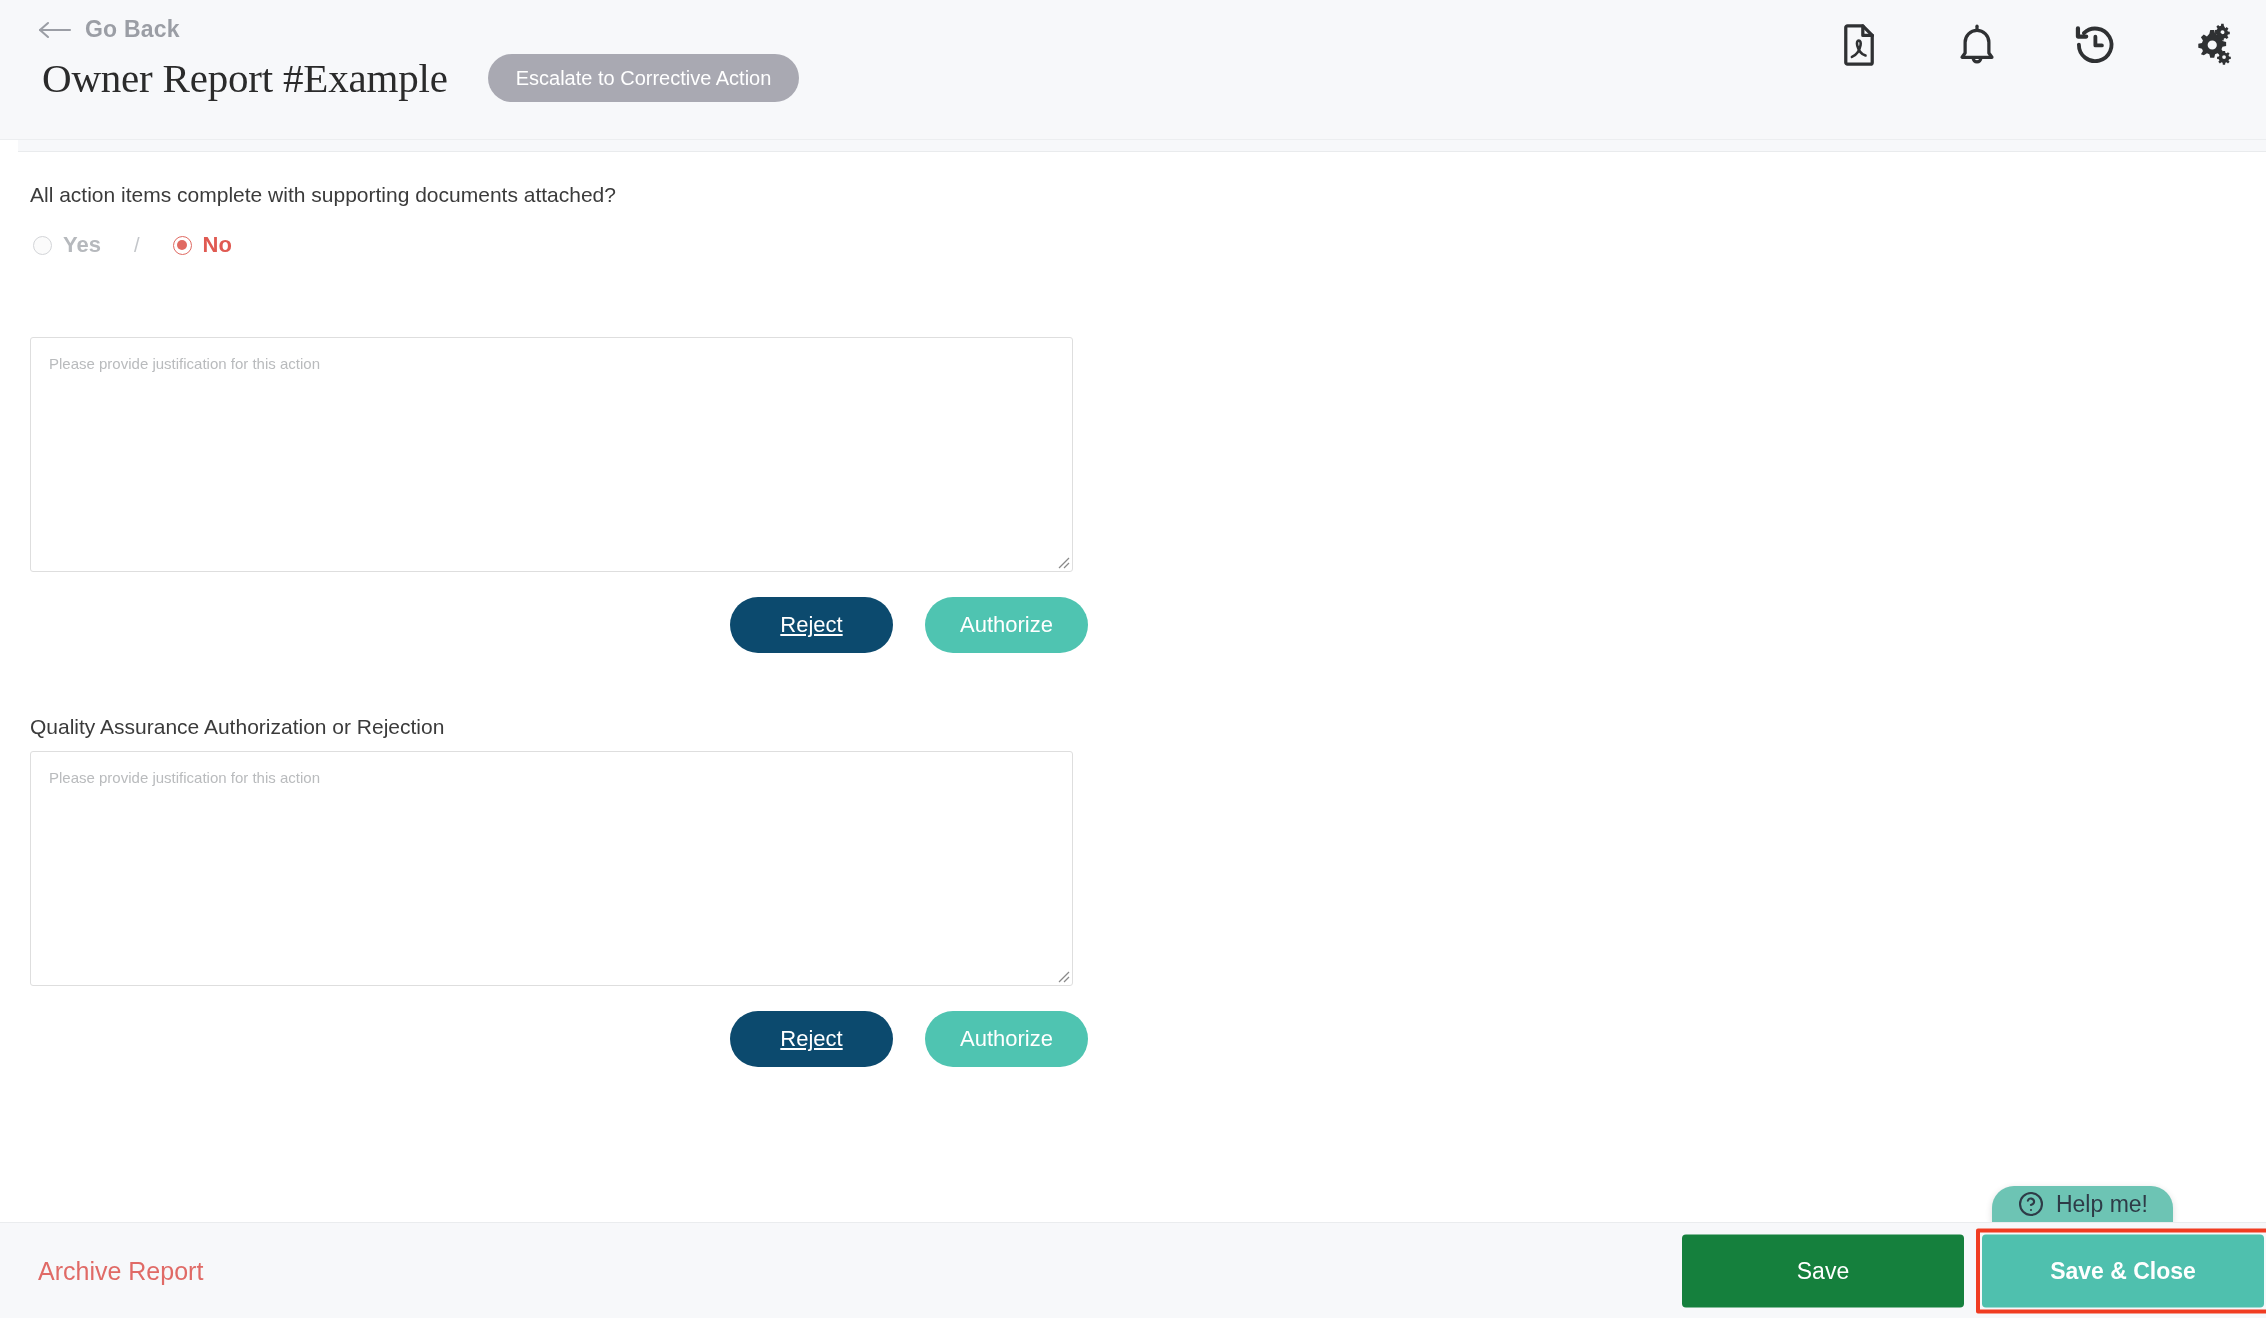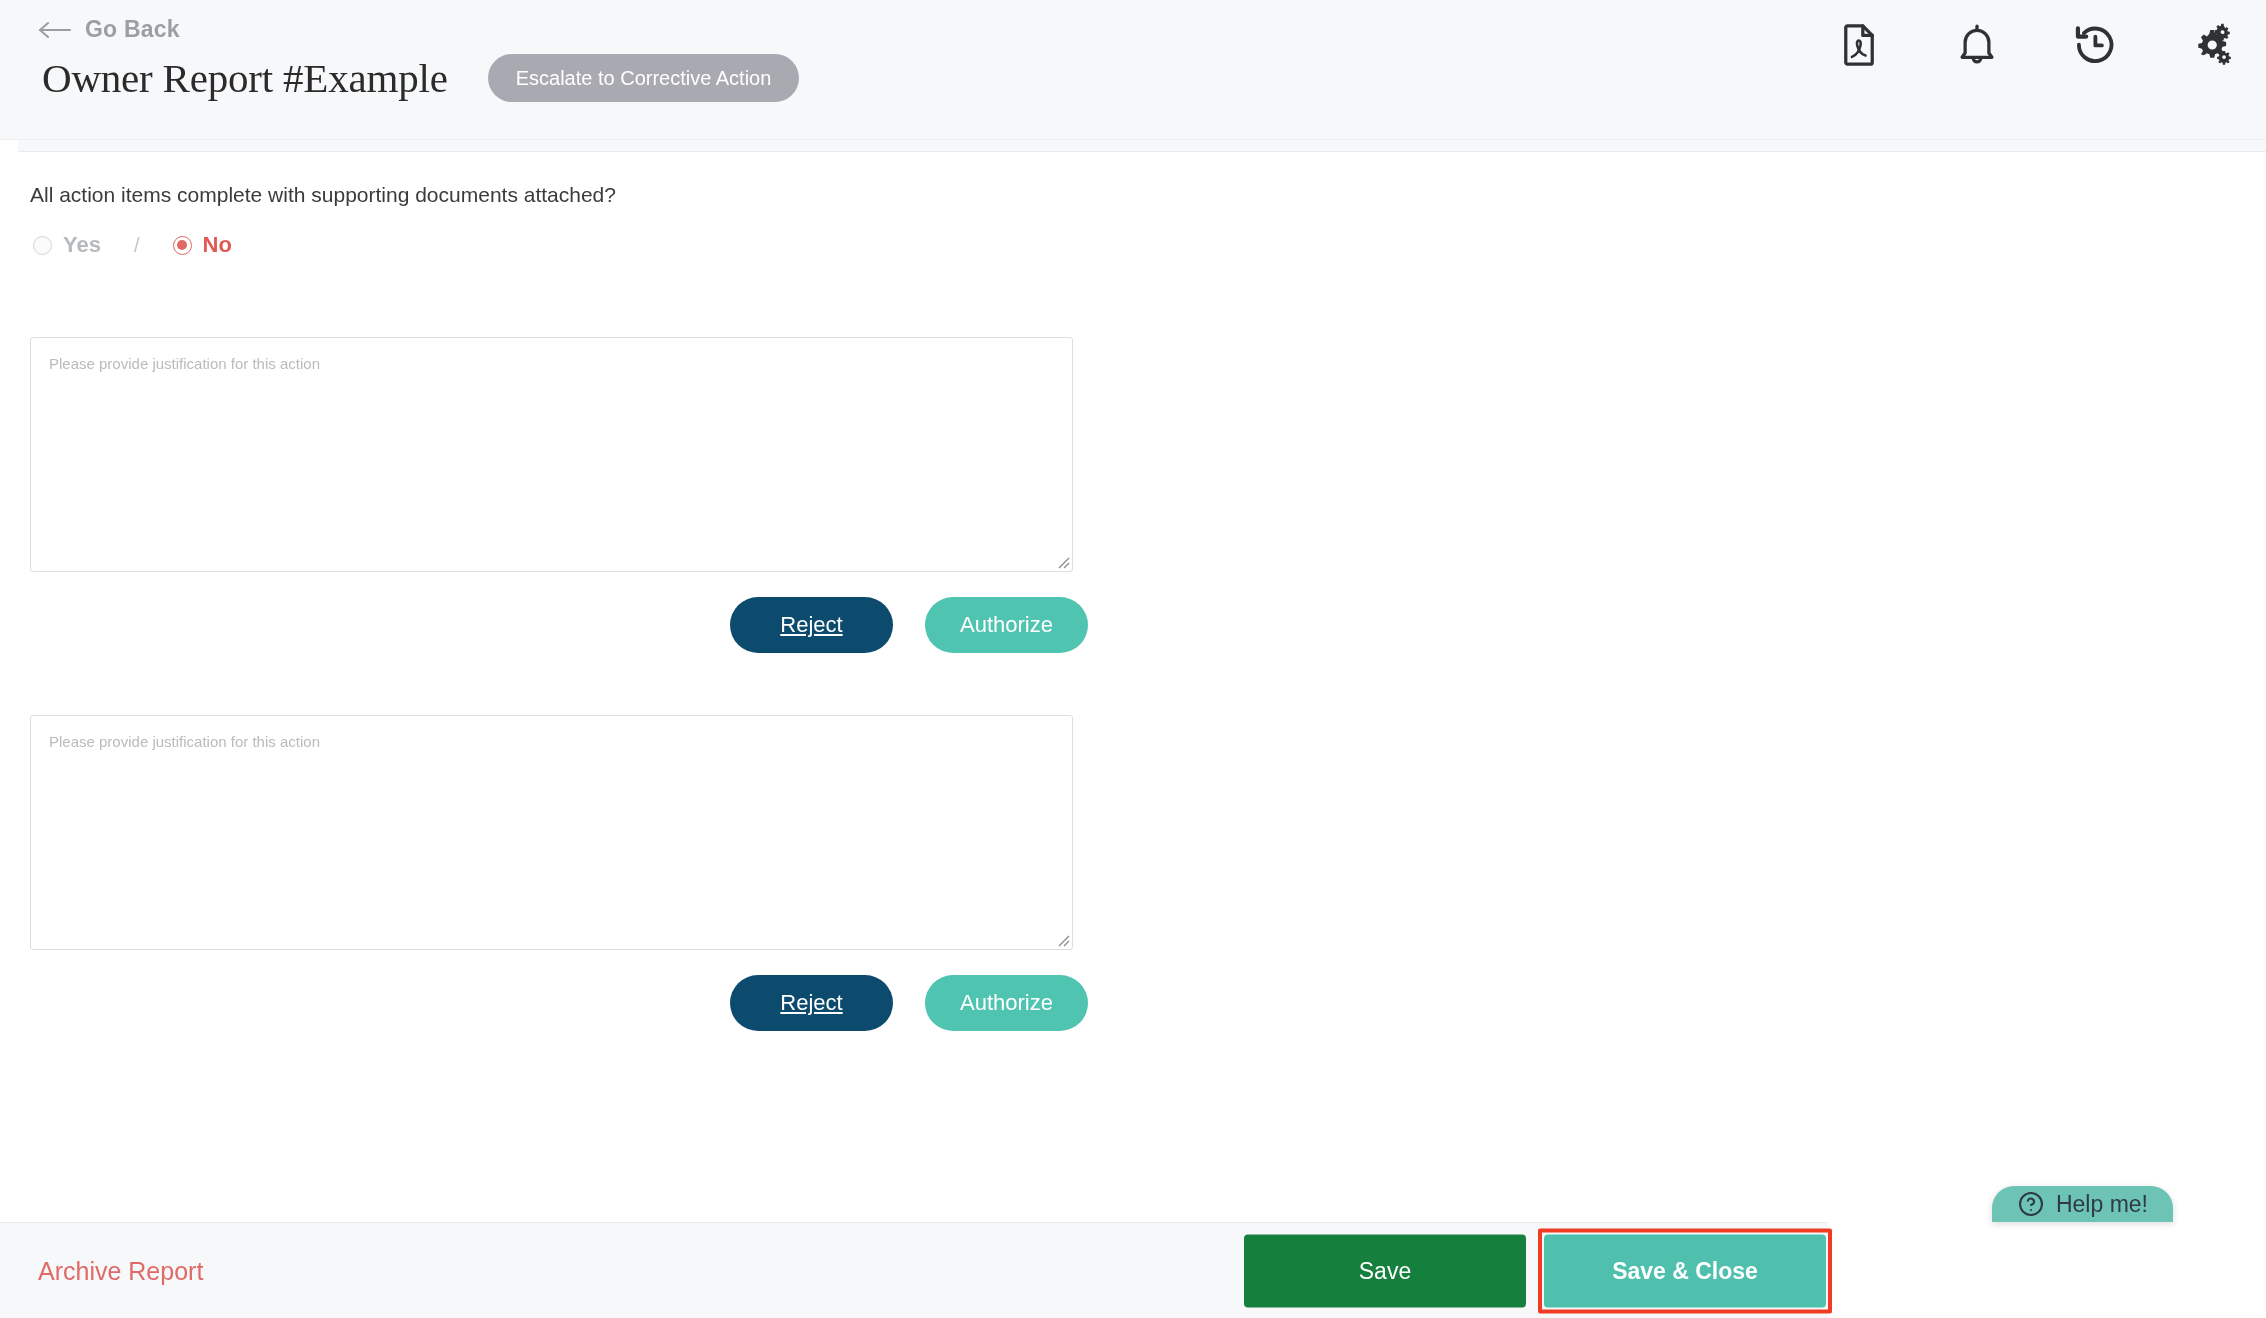--- a/index.html
+++ b/index.html
@@ -250,21 +250,21 @@
     font-size: 23px;
     color: #2e3b47;
     white-space: nowrap;
   }
 
   
   .footer {
     position: absolute;
     left: 0;
     top: 1222px;
-    width: 1828px;
+    width: 2266px;
     height: 96px;
     background: #f7f8fa;
     border-top: 1px solid #eaecee;
   }
   .archive-link {
     position: absolute;
     left: 38px;
     top: 50%;
     transform: translateY(-50%);
     font-size: 25px;
@@ -387,20 +387,21 @@
           </svg>
         </span>
       </div>
       <div class="action-btns">
         <button class="pill reject">Reject</button>
         <button class="pill authorize">Authorize</button>
       </div>
     </div>
 
     <div class="section" style="top:563px;">
+      <div class="section-label">Quality Assurance Authorization or Rejection</div>
       <div class="ta-wrap">
         <textarea class="justification" placeholder="Please provide justification for this action" style=""></textarea>
         <span class="resize-grip">
           <svg viewBox="0 0 16 16" width="16" height="16" stroke="#8a8a8a" stroke-width="1.2">
             <line x1="15" y1="5" x2="5" y2="15"></line>
             <line x1="15" y1="10" x2="10" y2="15"></line>
           </svg>
         </span>
       </div>
       <div class="action-btns">

